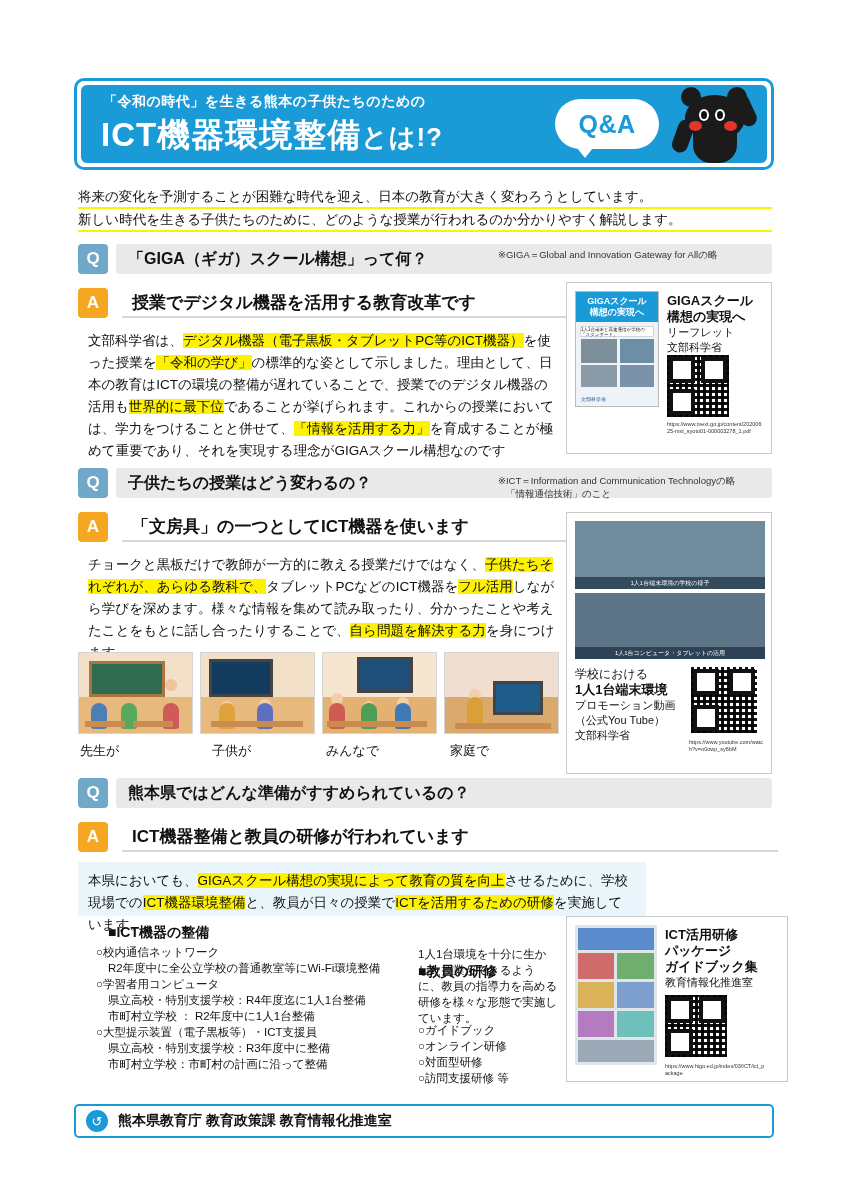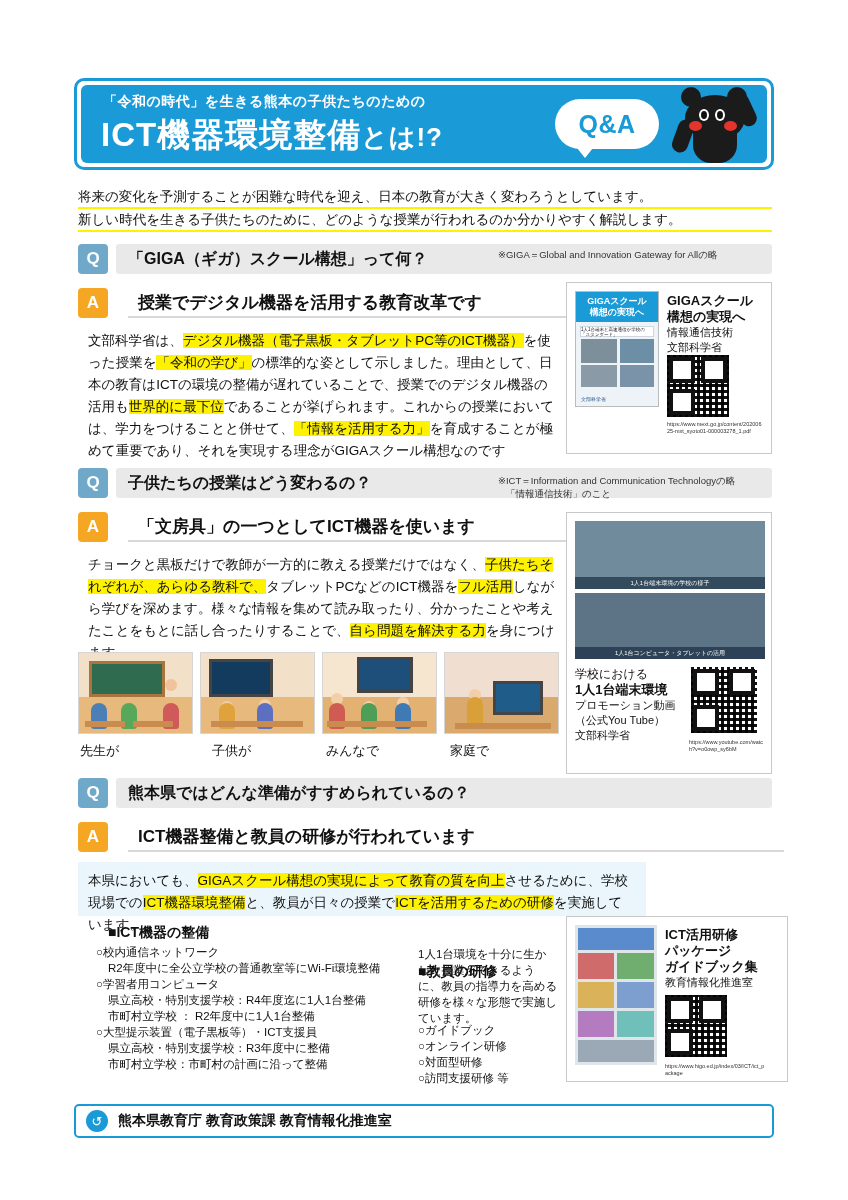--- a/index.html
+++ b/index.html
@@ -70,21 +70,21 @@
     font-size:17px;font-weight:bold;display:flex;align-items:center;justify-content:center;
   }
   .badge.q{background:#6fa8c9;}
   .badge.a{background:#f5a623;}
   .qbar{
     position:absolute;left:38px;top:0;height:30px;background:#e9e9e9;border-radius:3px;
     display:flex;align-items:center;padding-left:12px;box-sizing:border-box;
     font-size:16px;font-weight:bold;color:#111;
   }
   .abar{
-    position:absolute;left:50px;top:0;height:30px;display:flex;align-items:center;padding-left:10px;
+    position:absolute;left:44px;top:0;height:30px;display:flex;align-items:center;padding-left:10px;
     box-sizing:border-box;font-size:17px;font-weight:bold;color:#111;
     border-bottom:2px solid #d8d8d8;
   }
   .note{
     position:absolute;font-size:9.5px;line-height:13px;color:#333;text-align:left;
   }
 
   
   .para{position:absolute;font-size:13.5px;line-height:22px;color:#111;}
 
@@ -208,21 +208,21 @@
       <div class="ph-img" style="left:5px;top:47px;width:36px;height:24px;background:#7d8f9b;"></div>
       <div class="ph-img" style="left:44px;top:47px;width:34px;height:24px;background:#6c8fa6;"></div>
       <div class="ph-img" style="left:5px;top:73px;width:36px;height:22px;background:#8a9aa6;"></div>
       <div class="ph-img" style="left:44px;top:73px;width:34px;height:22px;background:#7a93a8;"></div>
       <div style="position:absolute;left:5px;bottom:4px;font-size:5px;color:#1a4e8a;">文部科学省</div>
     </div>
 
     <div class="sidecap" style="left:100px;top:10px;width:100px;">
       <span class="b">GIGAスクール</span><br>
       <span class="b">構想の実現へ</span><br>
-      <span>情報通信技術</span><br>
+      <span>リーフレット</span><br>
       <span>文部科学省</span>
     </div>
     <div class="qr" style="left:100px;top:72px;width:62px;height:62px;">
         <div class="qr-b"></div>
       </div>
     <div class="url" style="left:100px;top:138px;width:96px;">https://www.mext.go.jp/content/20200625-mxt_syoto01-000003278_1.pdf</div>
   </div>
 
   <div class="qrow" style="left:78px;top:468px;width:694px;">
     <div class="badge q">Q</div>

